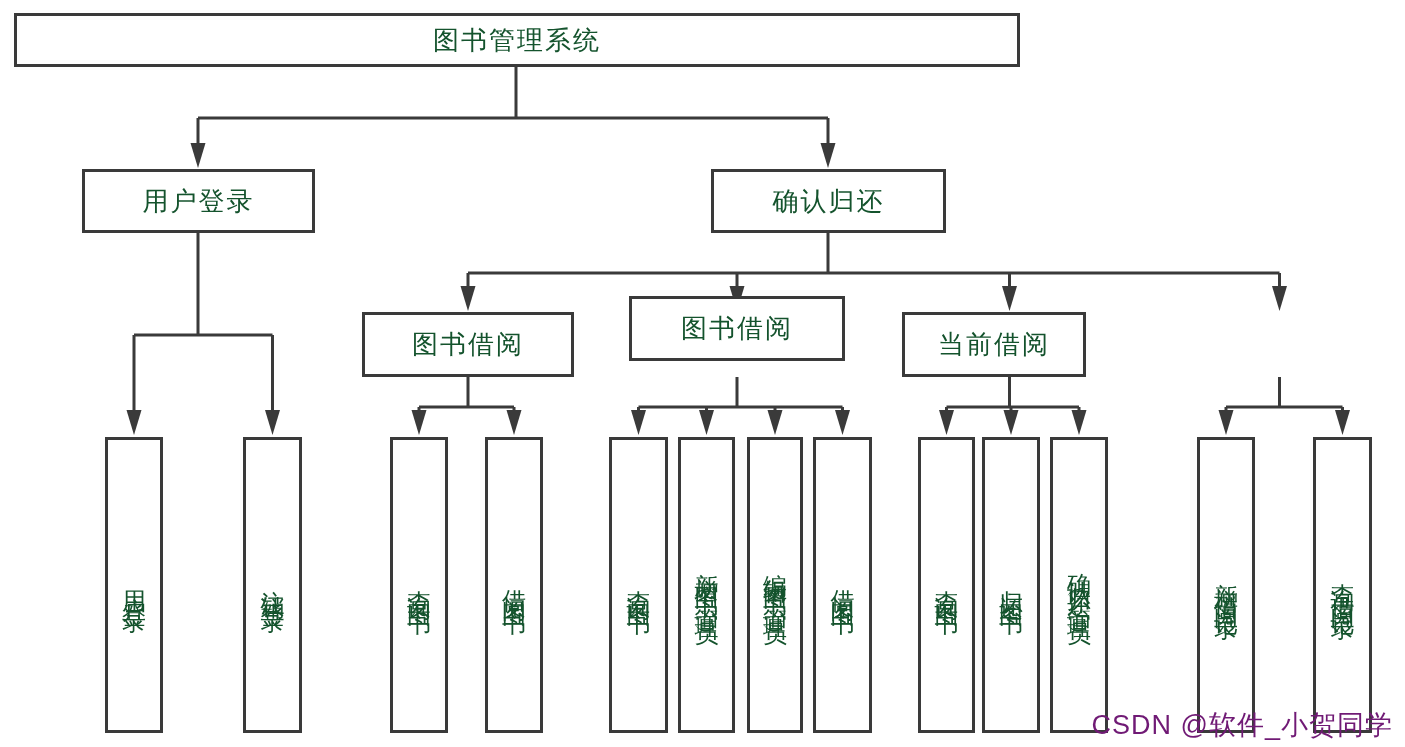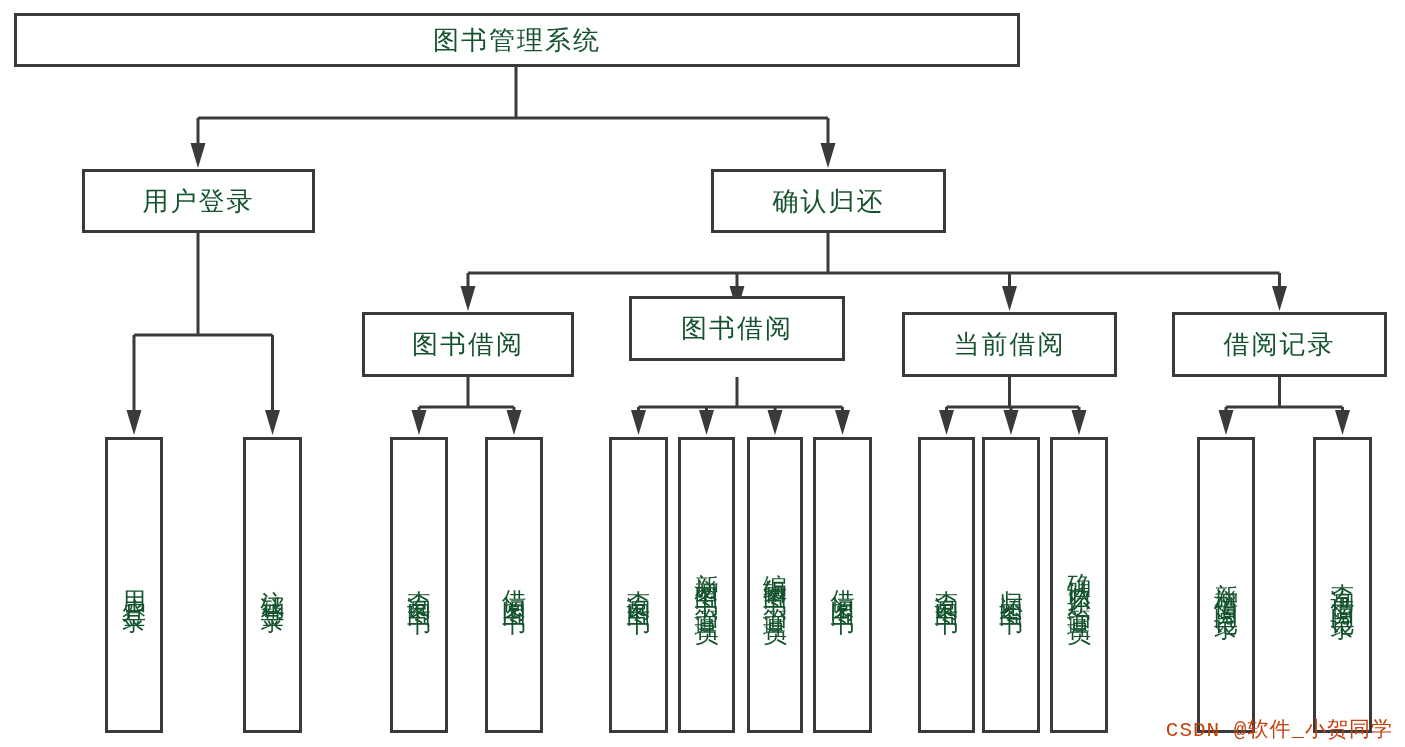--- a/index.html
+++ b/index.html
@@ -36,24 +36,23 @@
     writing-mode: vertical-rl;
     font-size: 24px;
     letter-spacing: 7px;
     line-height: 1;
     white-space: normal;
   }
   #watermark {
     position: absolute;
     right: 12px;
     bottom: 4px;
-    font-size: 21px;
-    color: #c2410c;
+    font-size: 27px;
+    color: #701a75;
     letter-spacing: 1px;
-    font-family: Liberation Mono, monospace;
   }
 </style>
 </head>
 <body>
 
 <div id="canvas">
 
   <svg id="connector-layer" viewBox="0 0 1405 747" xmlns="http://www.w3.org/2000/svg">
 
     <g stroke="#3a3a3a" stroke-width="3" fill="#3a3a3a">
@@ -104,22 +103,21 @@
     </g>
   </svg>
 
   <div class="box" style="left:14px;top:13px;width:1006px;height:54px">图书管理系统</div>
 
   <div class="box" style="left:82px;top:169px;width:233px;height:64px">用户登录</div>
   <div class="box" style="left:711px;top:169px;width:235px;height:64px">确认归还</div>
 
   <div class="box" style="left:362px;top:312px;width:212px;height:65px">图书借阅</div>
   <div class="box" style="left:629px;top:296px;width:216px;height:65px">图书借阅</div>
-  <div class="box" style="left:902px;top:312px;width:215px;height:65px">当前借阅</div>
-  <div class="box" style="left:1172px;top:312px;width:215px;height:65px">借阅记录</div>
+  <div class="box" style="left:902px;top:312px;width:184px;height:65px">当前借阅</div>
 
   <div class="box leaf" style="left:105px;top:437px;width:58px;height:296px">用户登录</div>
   <div class="box leaf" style="left:243px;top:437px;width:59px;height:296px">注销登录</div>
 
   <div class="box leaf" style="left:390px;top:437px;width:58px;height:296px">查询图书</div>
   <div class="box leaf" style="left:485px;top:437px;width:58px;height:296px">借阅图书</div>
 
   <div class="box leaf" style="left:609px;top:437px;width:59px;height:296px">查询图书</div>
   <div class="box leaf" style="left:678px;top:437px;width:57px;height:296px">新增图书（管理员）</div>
   <div class="box leaf" style="left:747px;top:437px;width:56px;height:296px">编辑图书（管理员）</div>

